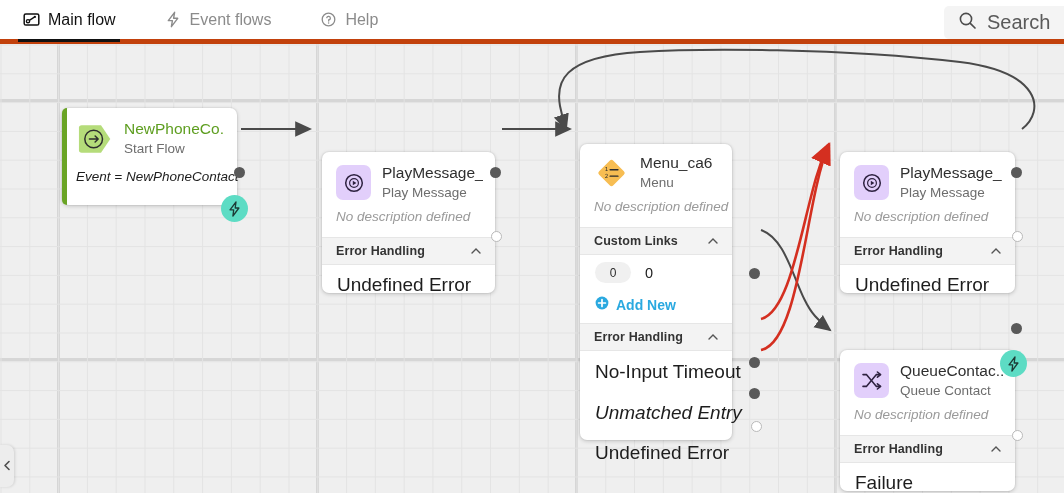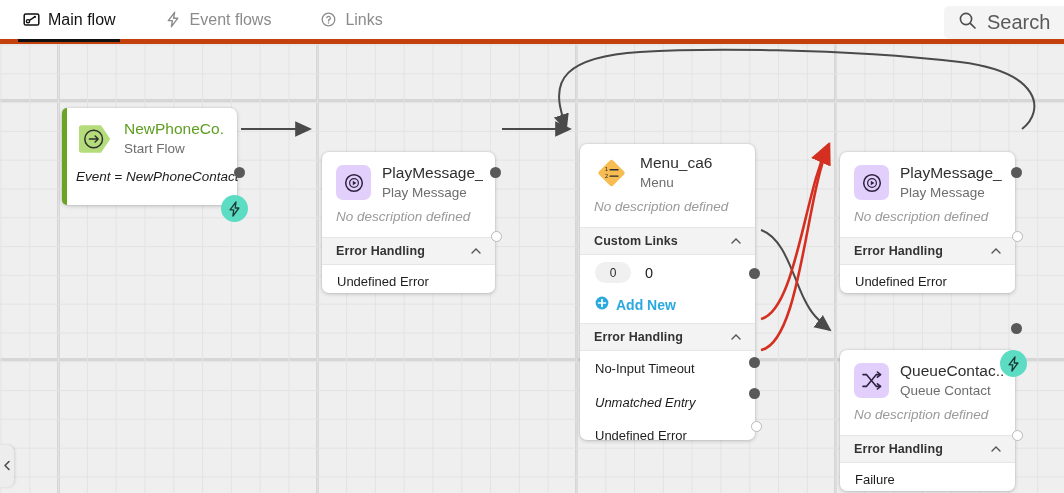--- a/index.html
+++ b/index.html
@@ -81,21 +81,21 @@
     padding:4px 14px 14px 14px;white-space:nowrap;
   }
   .sect{
     display:flex;align-items:center;justify-content:space-between;
     background:#f3f3f3;border-top:1px solid #e6e6e6;border-bottom:1px solid #e6e6e6;
     padding:6px 12px 6px 14px;
   }
   .sect .stitle{font-size:12.5px;font-weight:bold;color:#333;letter-spacing:.1px;}
   .chev{width:14px;height:14px;display:block;}
   .row{
-    font-size:13px;color:#1d1d1d;padding:9px 14px 9px 15px;white-space:nowrap;
+    font-size:19px;color:#1d1d1d;padding:9px 14px 9px 15px;white-space:nowrap;
   }
   .linkrow{display:flex;align-items:center;gap:14px;padding:7px 14px 7px 15px;}
   .pill{
     min-width:36px;height:21px;border-radius:11px;background:#f0f0f0;
     display:flex;align-items:center;justify-content:center;
     font-size:12px;color:#2b2b2b;padding:0 8px;box-sizing:border-box;
   }
   .linklabel{font-size:14.5px;color:#1d1d1d;}
   .addnew{
     display:flex;align-items:center;gap:7px;padding:6px 14px 10px 15px;
@@ -153,21 +153,21 @@
       </div>
 
       <div class="tab">
         <span class="ic">
           <svg width="15" height="15" viewBox="0 0 15 15">
             <circle cx="7.5" cy="7.5" r="6.3" fill="none" stroke="#8b8b8b" stroke-width="1.3"></circle>
             <path d="M5.8 5.7a1.8 1.8 0 1 1 1.9 2.2v1.1" fill="none" stroke="#8b8b8b" stroke-width="1.3" stroke-linecap="round"></path>
             <circle cx="7.6" cy="11" r="0.75" fill="#8b8b8b"></circle>
           </svg>
         </span>
-        <span>Links</span>
+        <span>Help</span>
       </div>
     </div>
 
     <div class="searchbox" style="right:-8px;width:128px;">
       <span>
         <svg width="19" height="19" viewBox="0 0 19 19">
           <circle cx="8" cy="8" r="5.6" fill="none" stroke="#4d4d4d" stroke-width="1.6"></circle>
           <path d="M12.3 12.3 L17 17" stroke="#4d4d4d" stroke-width="1.7" stroke-linecap="round"></path>
         </svg>
       </span>
@@ -257,21 +257,21 @@
           <svg class="chev" viewBox="0 0 14 14">
               <path d="M3,9 L7,5 L11,9" fill="none" stroke="#555" stroke-width="1.4" stroke-linecap="round"></path>
             </svg>
         </span>
       </div>
       <div class="row">Undefined Error</div>
     </div>
     <div class="port" style="left:490px;top:123px;"></div>
     <div class="port hollow" style="left:491px;top:187px;"></div>
 
-    <div class="node" style="left:580px;top:100px;width:175px;height:296px;">
+    <div class="node" style="left:580px;top:100px;width:152px;height:296px;">
       <div class="nhead" style="padding-top:10px;">
         <div class="nicon">
           <svg width="40" height="40" viewBox="0 0 40 40">
             <rect x="8.5" y="8.5" width="23" height="23" rx="3" transform="rotate(45 20 20)" fill="#f7bd52"></rect>
             <text x="12.2" y="18.2" font-family="DejaVu Sans, sans-serif" font-size="6.4" fill="#2b2b2b">1</text>
             <text x="12.2" y="25.6" font-family="DejaVu Sans, sans-serif" font-size="6.4" fill="#2b2b2b">2</text>
             <path d="M18.4,16.3 H27.4 M18.4,23.6 H27.4" stroke="#2b2b2b" stroke-width="1.5" stroke-linecap="round"></path>
           </svg>
         </div>
         <div class="ntitles">

